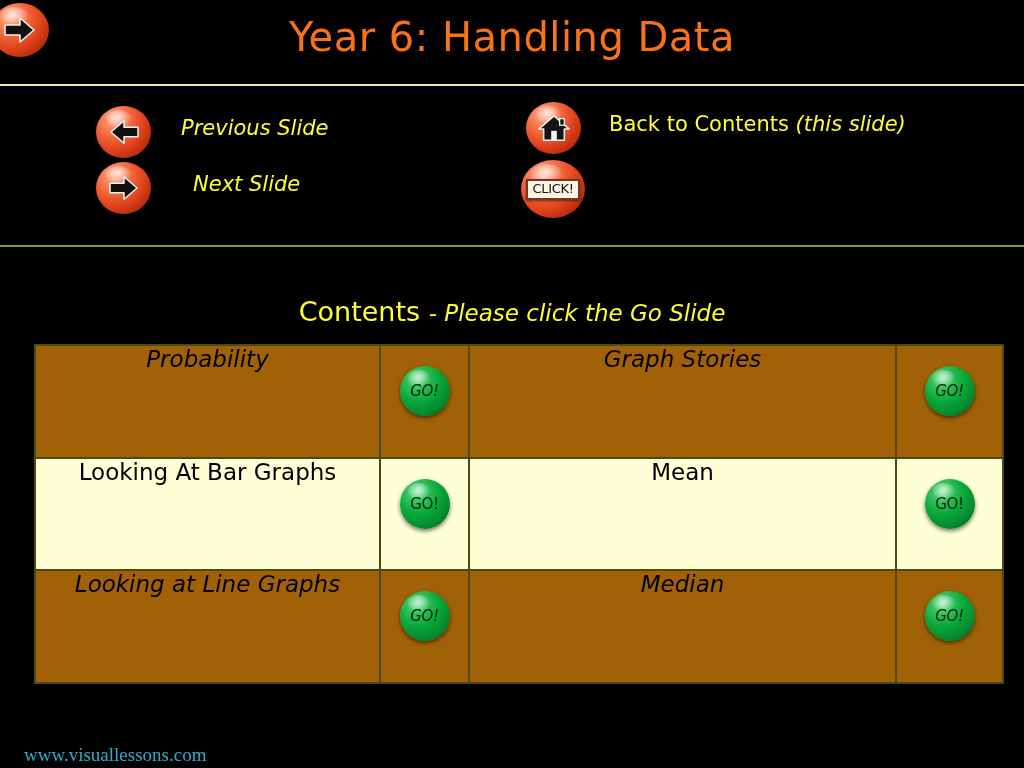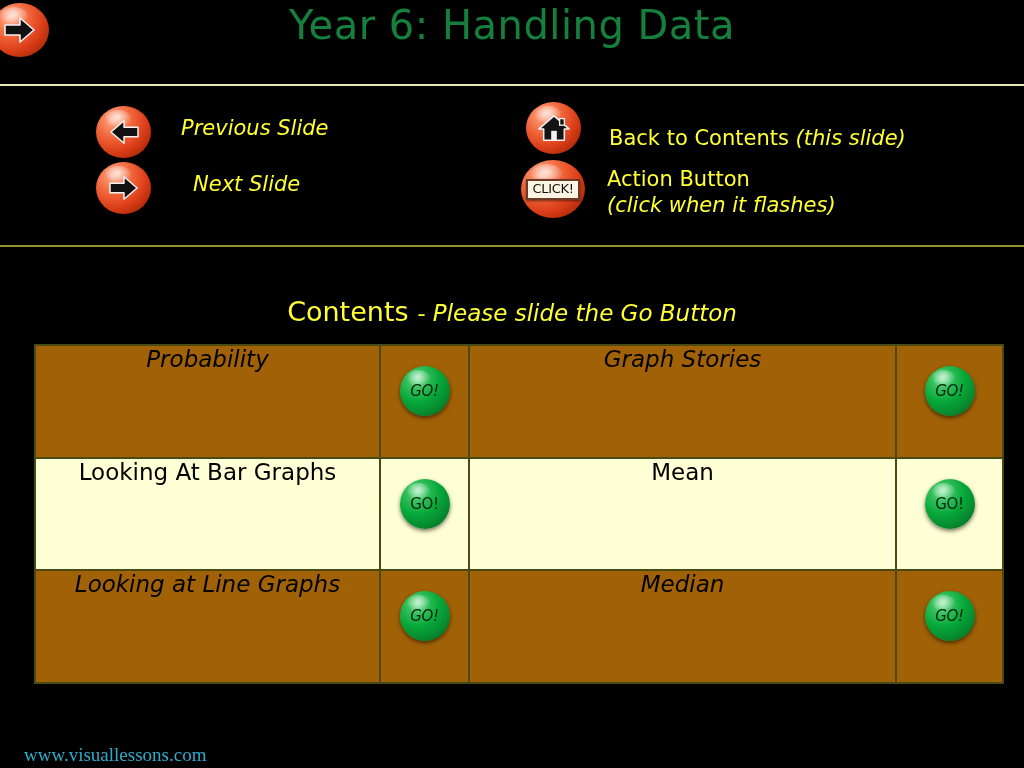--- a/index.html
+++ b/index.html
@@ -50,24 +50,24 @@
     top: 3px;
     width: 58px;
     height: 54px;
     border-radius: 50%;
   }
 
   
   #title {
     position: absolute;
     left: 0;
-    top: 2px;
+    top: 14px;
     width: 1024px;
     text-align: center;
-    color: #15803d;
+    color: #f97316;
     font-family: "DejaVu Sans", sans-serif;
     font-size: 40px;
     font-weight: 400;
     letter-spacing: 0.5px;
   }
 
   
   .rule {
     position: absolute;
     left: 0;
@@ -95,21 +95,21 @@
     line-height: 26px;
     white-space: pre;
   }
   .ital { font-style: italic; }
 
   #legend-prev { left: 88px; top: 14px; }
   #legend-prev .legend-label { margin-left: 30px; margin-top: 9px; }
   #legend-next { left: 88px; top: 70px; }
   #legend-next .legend-label { margin-left: 42px; margin-top: 9px; }
   #legend-home { left: 518px; top: 10px; }
-  #legend-home .legend-label { margin-left: 28px; margin-top: 23px; }
+  #legend-home .legend-label { margin-left: 28px; margin-top: 9px; }
   #legend-action { left: 513px; top: 68px; justify-content: space-between; }
   #legend-action .legend-btn { width: 64px; height: 58px; }
   #legend-action .legend-label { margin-left: 22px; margin-top: 6px; }
 
   
   .click-plate {
     position: relative;
     z-index: 3;
     background: #fbf4e2;
     border: 2px solid #6e3a28;
@@ -251,26 +251,25 @@
         <rect x="15" y="19" width="6" height="10" fill="#f2f2f2"></rect>
       </svg>
     </div>
     <div class="legend-label"><span>Back to Contents </span><span class="ital">(this slide)</span></div>
   </div>
 
   <div class="legend-item" id="legend-action">
     <div class="sphere legend-btn">
       <span class="click-plate glyph">CLICK!</span>
     </div>
-    <div class="legend-label"><span>Action Button</span><br><span class="ital">(click when it flashes)</span></div>
   </div>
 
 </div>
 
-<div id="contents-heading"><span class="big">Contents </span><span class="small">- Please slide the Go Button</span></div>
+<div id="contents-heading"><span class="big">Contents </span><span class="small">- Please click the Go Slide</span></div>
 
 <table id="contents-table">
   <colgroup>
     <col style="width:345px">
     <col style="width:89px">
     <col style="width:427px">
     <col style="width:107px">
   </colgroup>
   <tbody>
     <tr class="row-a">

